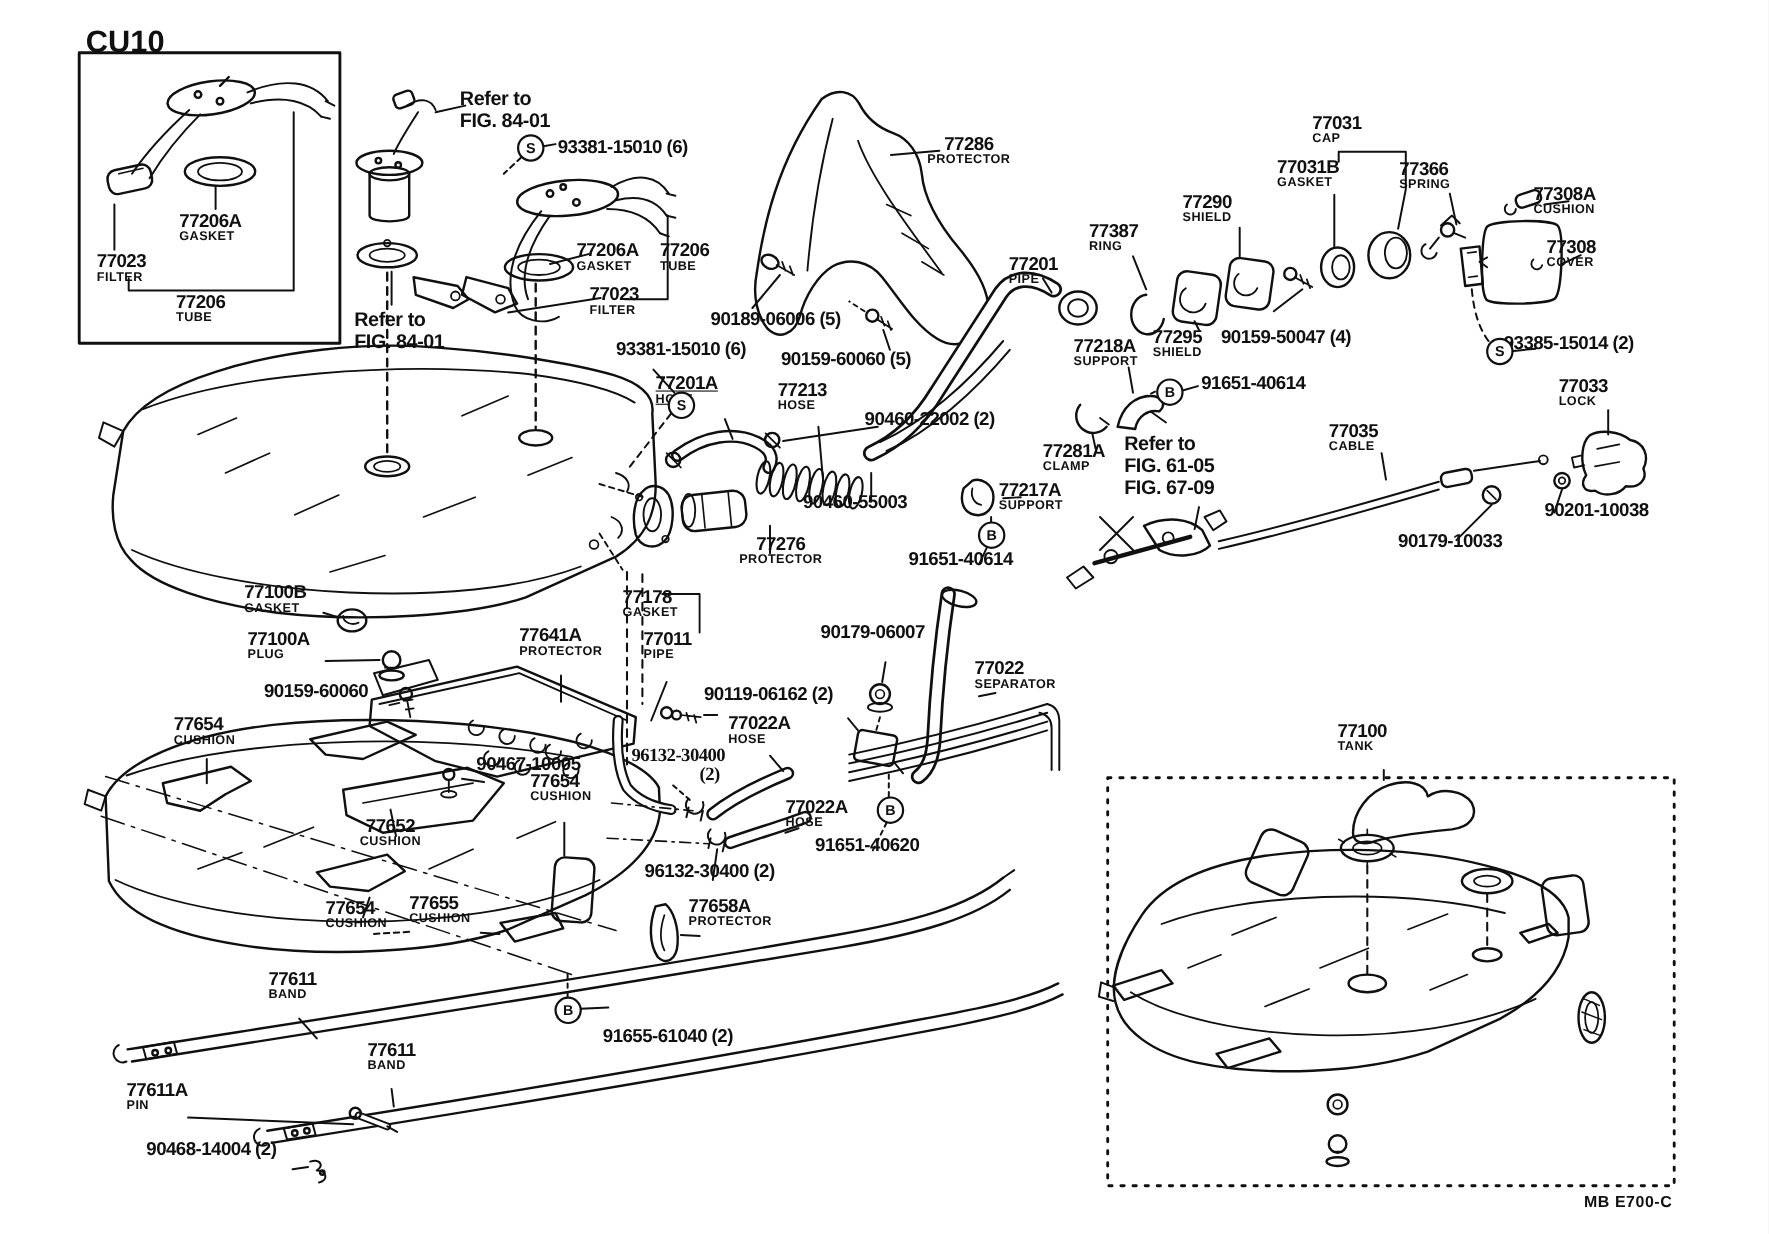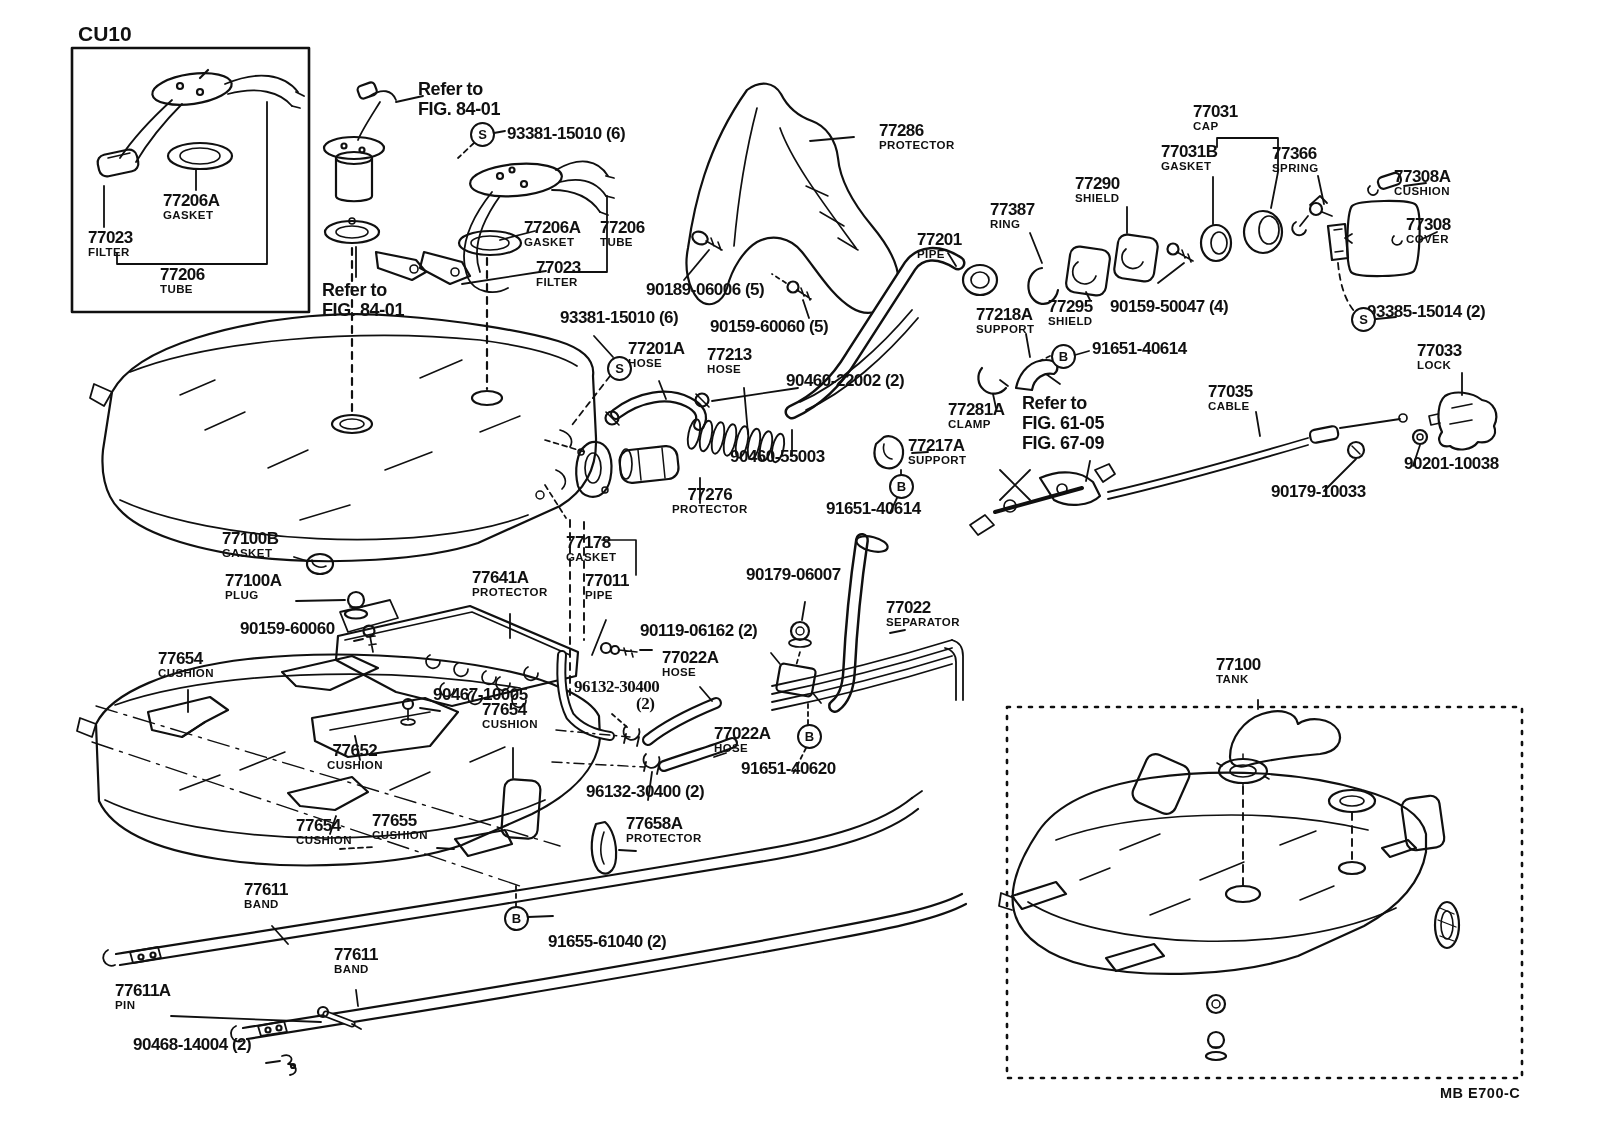--- a/index.html
+++ b/index.html
@@ -7,21 +7,21 @@
           font-family:"Liberation Sans","DejaVu Sans",sans-serif;color:#101010;}
   svg{position:absolute;left:0;top:0;}
   #labels-layer{position:absolute;left:0;top:0;width:100%;height:100%;}
   .lbl{position:absolute;font-weight:700;white-space:nowrap;line-height:1;}
   .ln{display:block;}
   .t-big{font-size:17px;letter-spacing:-0.5px;}
   .t-sub{font-size:11.5px;letter-spacing:0.4px;margin-top:1px;}
   .t-ref{font-size:18px;letter-spacing:-0.4px;margin-top:2px;}
   .sym{position:absolute;width:21px;height:21px;border:2.6px solid #101010;border-radius:50%;
        background:#fff;font-size:13px;font-weight:700;text-align:center;line-height:21px;}
-  .hdr{position:absolute;left:78px;top:22px;font-size:21px;font-weight:700;letter-spacing:0px;}
+  .hdr{position:absolute;left:78px;top:22px;font-size:28px;font-weight:700;letter-spacing:0px;}
   .ftr{position:absolute;left:1440px;top:1085px;font-size:14.5px;font-weight:700;letter-spacing:0.5px;}
 </style>
 </head>
 <body>
 
 <div class="canvas">
 
   <svg width="1608" height="1122" viewBox="0 0 1608 1122" fill="none" stroke="#101010" stroke-width="2.2" stroke-linecap="round" stroke-linejoin="round">
 
     <g>
@@ -431,21 +431,21 @@
         <div class="ln t-sub">TUBE</div>
       </div>
       <div class="lbl" style="left: 536px; top: 259px;">
         <div class="ln t-big">77023</div>
         <div class="ln t-sub">FILTER</div>
       </div>
       <div class="lbl" style="left: 322px; top: 279px;">
         <div class="ln t-ref">Refer to</div>
         <div class="ln t-ref">FIG. 84-01</div>
       </div>
-      <div class="lbl" style="left: 879px; top: 122px;">
+      <div class="lbl" style="left: 843px; top: 122px; text-align: center;">
         <div class="ln t-big">77286</div>
         <div class="ln t-sub">PROTECTOR</div>
       </div>
       <div class="lbl" style="left: 646px; top: 281px;">
         <div class="ln t-big">90189-06006 (5)</div>
       </div>
       <div class="lbl" style="left: 710px; top: 318px;">
         <div class="ln t-big">90159-60060 (5)</div>
       </div>
       <div class="lbl" style="left: 917px; top: 231px;">
@@ -497,21 +497,21 @@
       <div class="lbl" style="left: 1367px; top: 303px;">
         <div class="ln t-big">93385-15014 (2)</div>
       </div>
       <div class="lbl" style="left: 1417px; top: 342px;">
         <div class="ln t-big">77033</div>
         <div class="ln t-sub">LOCK</div>
       </div>
       <div class="lbl" style="left: 560px; top: 309px;">
         <div class="ln t-big">93381-15010 (6)</div>
       </div>
-      <div class="lbl" style="left: 628px; top: 340px;">
+      <div class="lbl" style="left: 596px; top: 340px; text-decoration: underline;">
         <div class="ln t-big">77201A</div>
         <div class="ln t-sub">HOSE</div>
       </div>
       <div class="lbl" style="left: 707px; top: 346px;">
         <div class="ln t-big">77213</div>
         <div class="ln t-sub">HOSE</div>
       </div>
       <div class="lbl" style="left: 786px; top: 372px;">
         <div class="ln t-big">90460-22002 (2)</div>
       </div>

